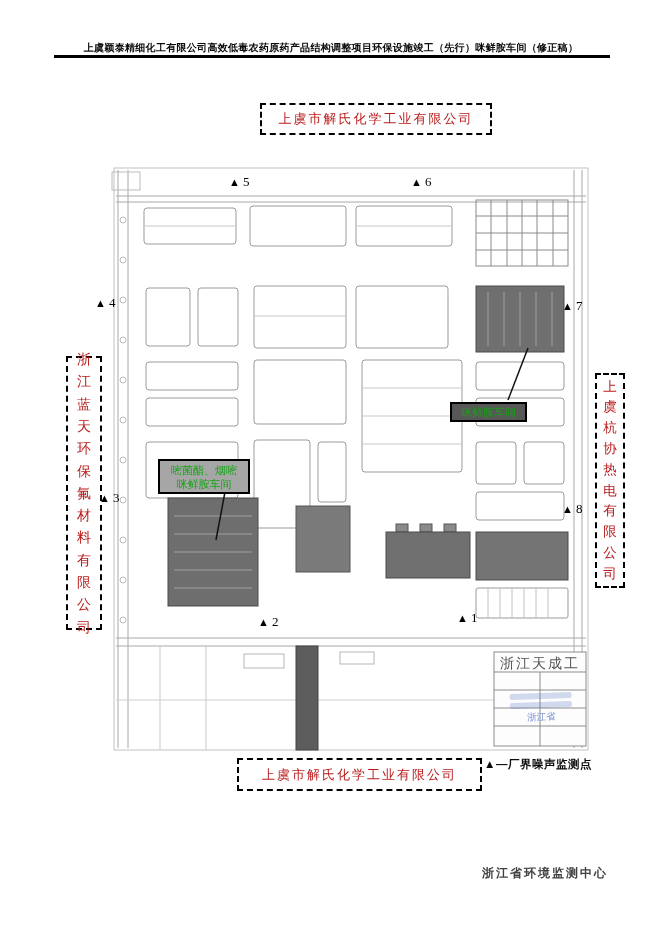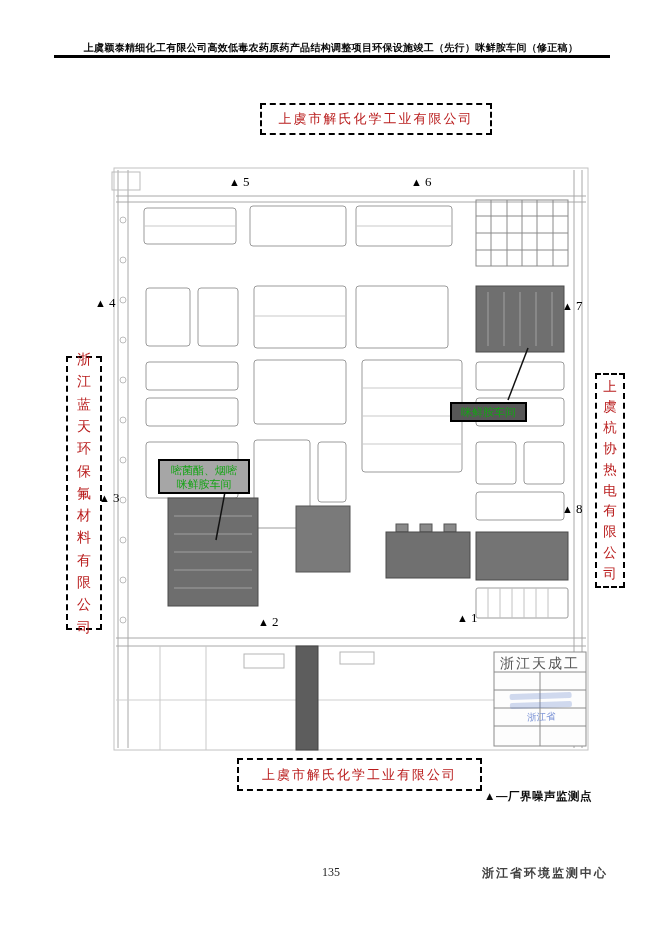--- a/index.html
+++ b/index.html
@@ -39,21 +39,21 @@
   .wlabel.r{left:450px;top:402px;width:73px;height:16px;line-height:16px;background:#575757;}
   .wlabel.l{left:158px;top:459px;width:88px;height:29px;line-height:14px;background:#a6a6a6;padding-top:2px;}
 
   
   .markers-layer{position:absolute;left:0;top:0;right:0;bottom:0;pointer-events:none;}
   .marker{position:absolute;display:flex;align-items:baseline;gap:3px;color:#000;}
   .marker .tri{font-size:11px;line-height:12px;}
   .marker .num{font-family:"Liberation Serif","DejaVu Serif",serif;font-size:13px;line-height:12px;}
 
   
-  .legend{position:absolute;left:484px;top:789px;font-size:11.5px;font-weight:600;color:#0a0a0a;letter-spacing:0.5px;}
+  .legend{position:absolute;left:484px;top:757px;font-size:11.5px;font-weight:600;color:#0a0a0a;letter-spacing:0.5px;}
   .caption{position:absolute;left:163px;top:817px;font-size:16px;color:#0a0a0a;white-space:nowrap;}
   .caption .fig-title{margin-left:84px;letter-spacing:1.5px;}
   .pageno{position:absolute;left:0;right:0;top:865px;text-align:center;
           font-family:"Liberation Serif","DejaVu Serif",serif;font-size:12px;color:#222;}
   .footer-org{position:absolute;right:54px;top:865px;font-size:12px;font-weight:600;letter-spacing:2px;color:#404040;}
 
   
   .tbtext{position:absolute;left:498px;top:655px;width:84px;text-align:center;
           font-size:14px;color:#555;letter-spacing:2px;}
   .stamp{position:absolute;left:505px;top:690px;width:72px;transform:rotate(-2deg);
@@ -282,16 +282,15 @@
       </div>
       <div class="marker" style="left: 562px; top: 503px;">
         <span class="tri">▲</span>
         <span class="num">8</span>
       </div>
     </div>
 
   <div class="legend">▲—厂界噪声监测点</div>
 
 
-  <div class="pageno">135</div>
   <div class="footer-org">浙江省环境监测中心</div>
 
 </div>
 
 </body></html>

